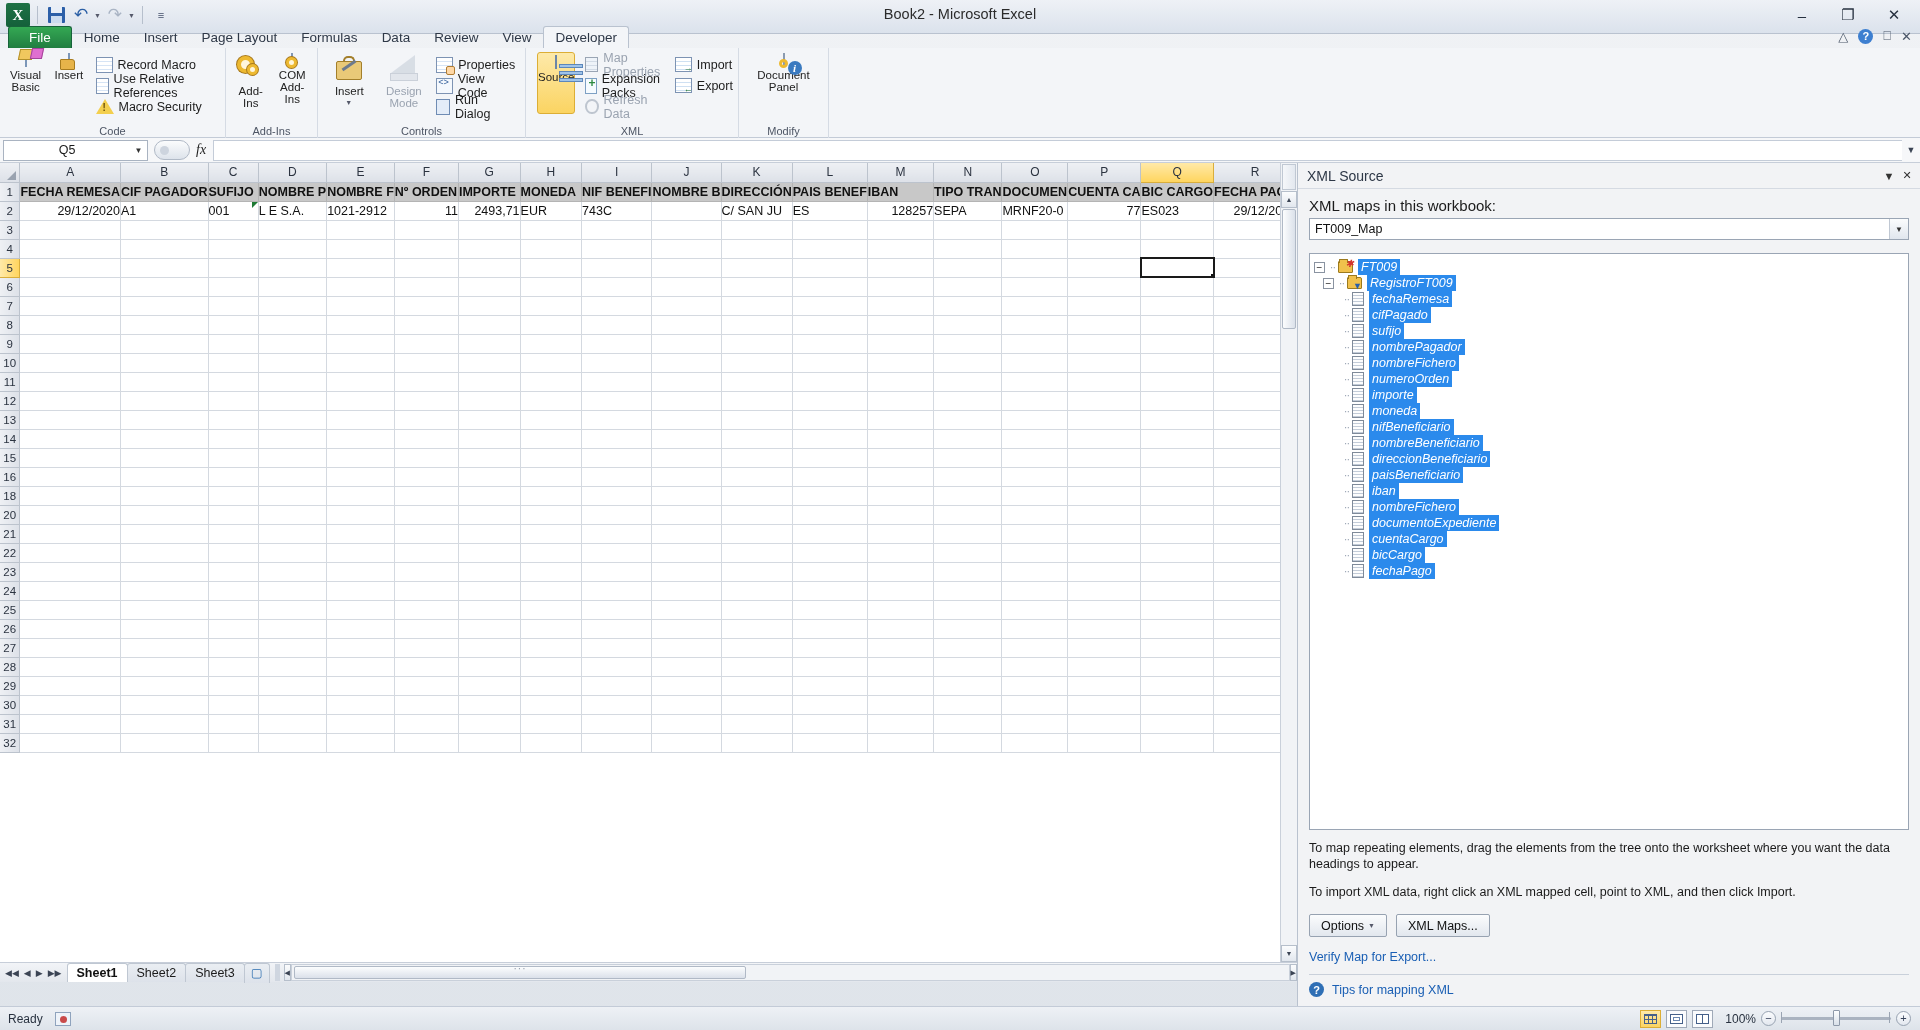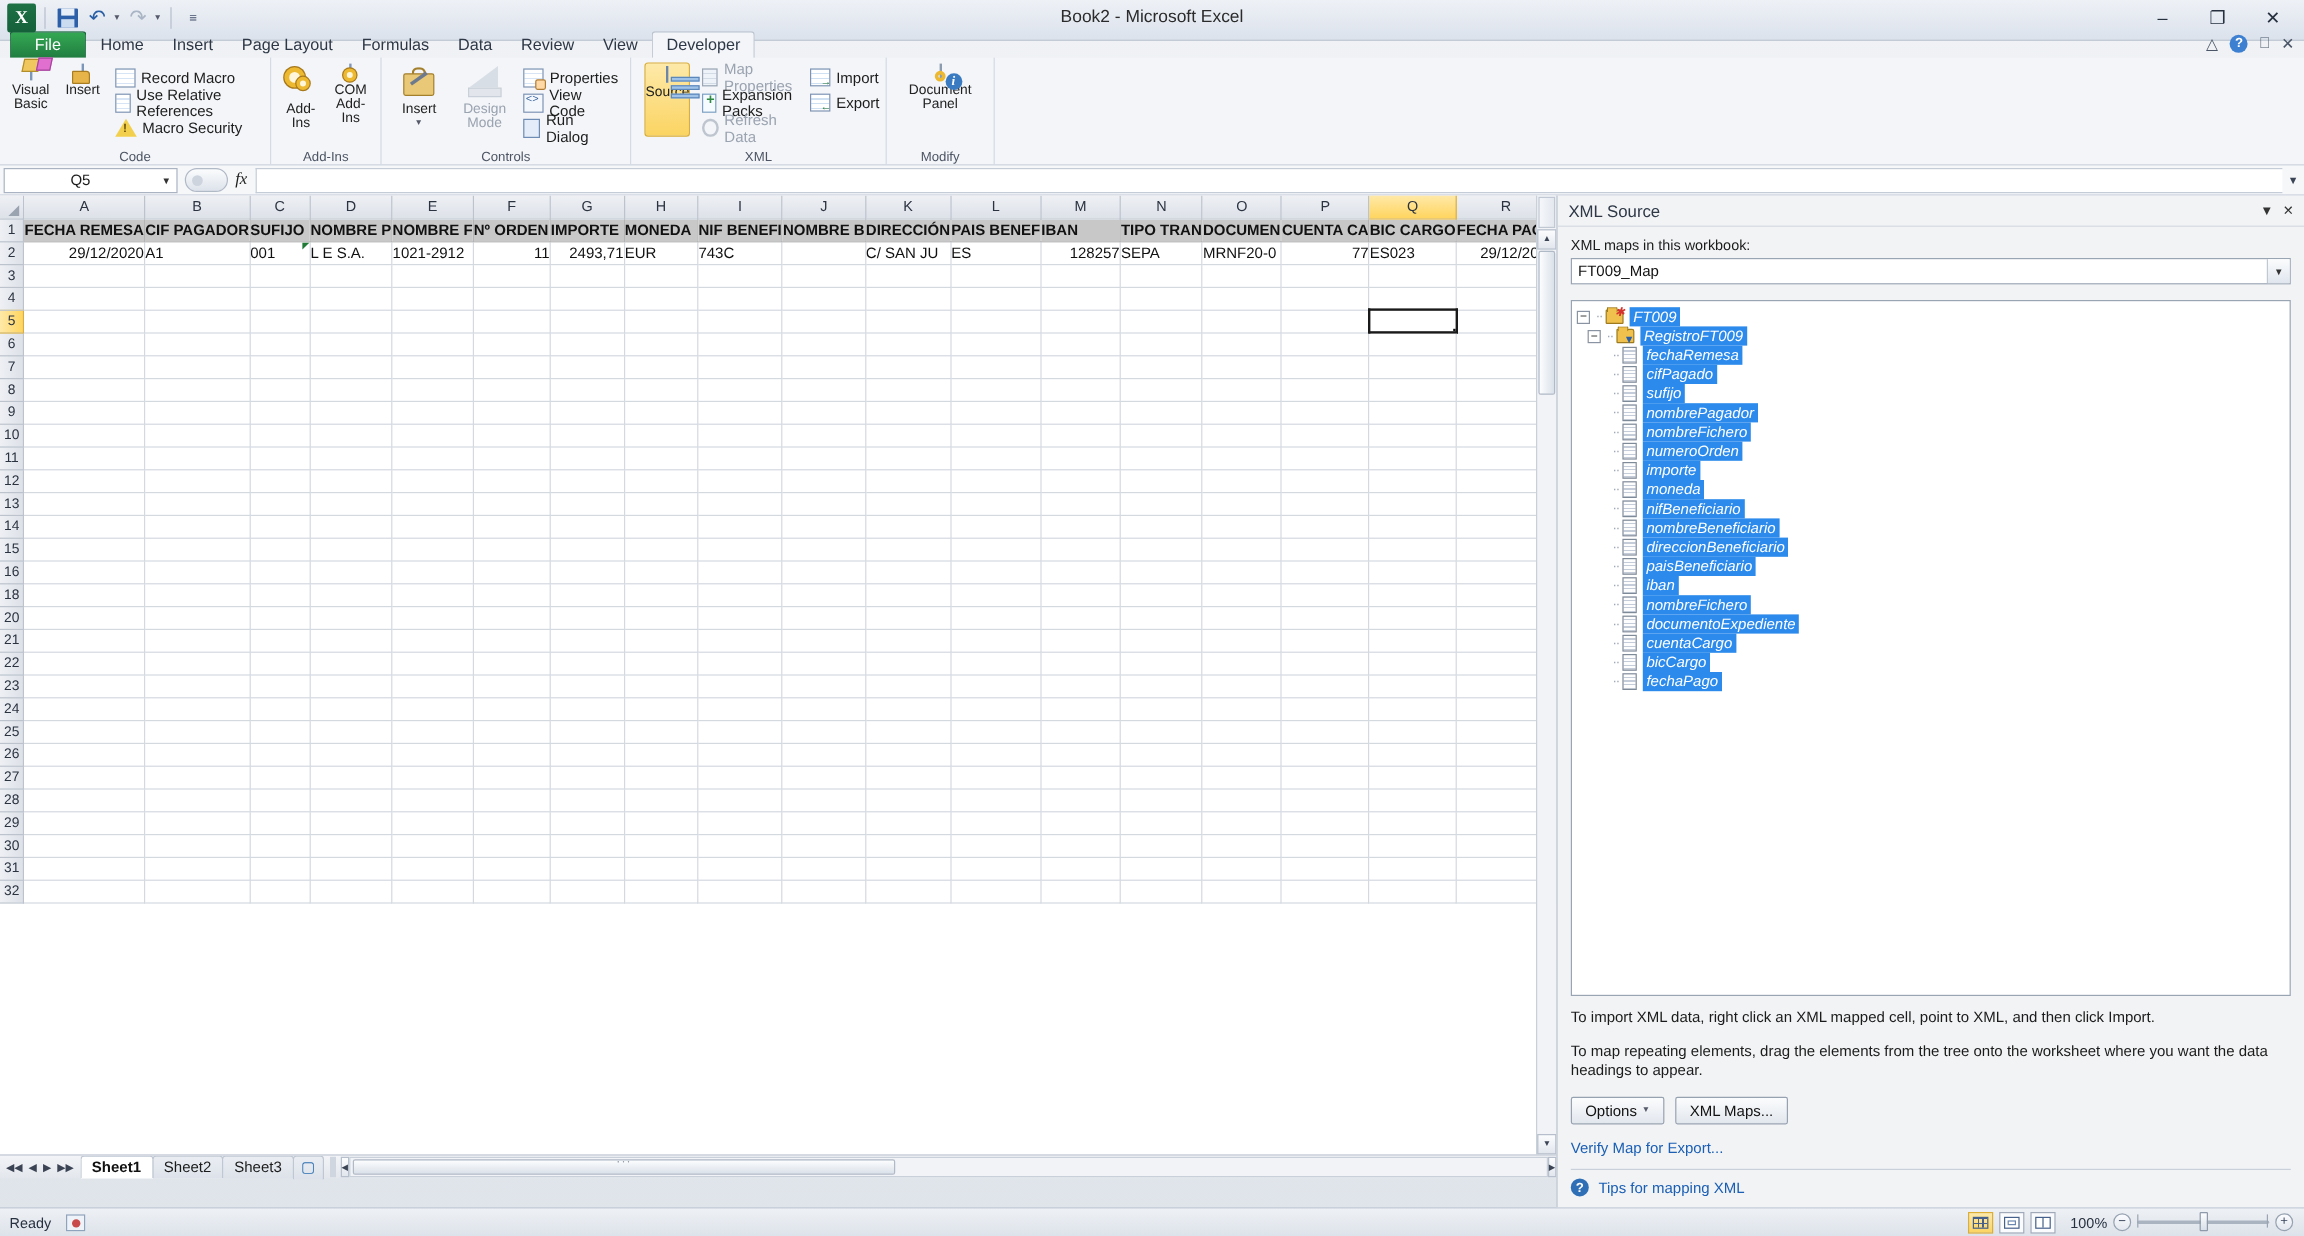--- a/index.html
+++ b/index.html
@@ -444,21 +444,21 @@
     background: #f2f3f5; border-left: 1px solid #b9c2cf;
     display: flex; flex-direction: column;
   }
   .tp-head {
     height: 26px; display: flex; align-items: center;
     padding: 0 4px 0 9px; border-bottom: 1px solid #d5dae2;
   }
   .tp-title { font-size: 14px; color: #2e3847; flex: 1; }
   .tp-hbtn { width: 18px; text-align: center; font-size: 11px; color: #333; }
   .tp-body { flex: 1; padding: 0 11px; overflow: hidden; display: flex; flex-direction: column; }
-  .tp-label { font-size: 12px; color: #1b1b1b; margin: 8px 0 4px; }
+  .tp-label { font-size: 15px; color: #1b1b1b; margin: 8px 0 4px; }
   .tp-select {
     height: 22px; background: #fff; border: 1px solid #9aa5b4;
     display: flex; align-items: center; font-size: 12.5px; padding-left: 5px;
   }
   .tp-select .val { flex: 1; color: #111; }
   .tp-select .sdd {
     width: 19px; height: 20px; border-left: 1px solid #c0c8d3;
     background: linear-gradient(#fbfcfd,#e0e6ee);
     display: flex; align-items: center; justify-content: center; font-size: 8px; color: #333;
   }
@@ -1558,22 +1558,22 @@
               <span class="tlabel">bicCargo</span>
             </div>
             <div class="tnode indent2">
               <span class="tline">··</span>
               <span class="tdoc"></span>
               <span class="tlabel">fechaPago</span>
             </div>
           </div>
       </div>
       <div class="tp-help">
+        <p>To map repeating elements, drag the elements from the tree onto the worksheet where you want the data headings to appear.</p>
         <p>To import XML data, right click an XML mapped cell, point to XML, and then click Import.</p>
-        <p>To map repeating elements, drag the elements from the tree onto the worksheet where you want the data headings to appear.</p>
       </div>
       <div class="tp-btnrow">
         <div class="tpbtn">
           <span>Options</span>
           <span class="arrow-tiny">▼</span>
         </div>
         <div class="tpbtn">
           <span>XML Maps...</span>
         </div>
       </div>

